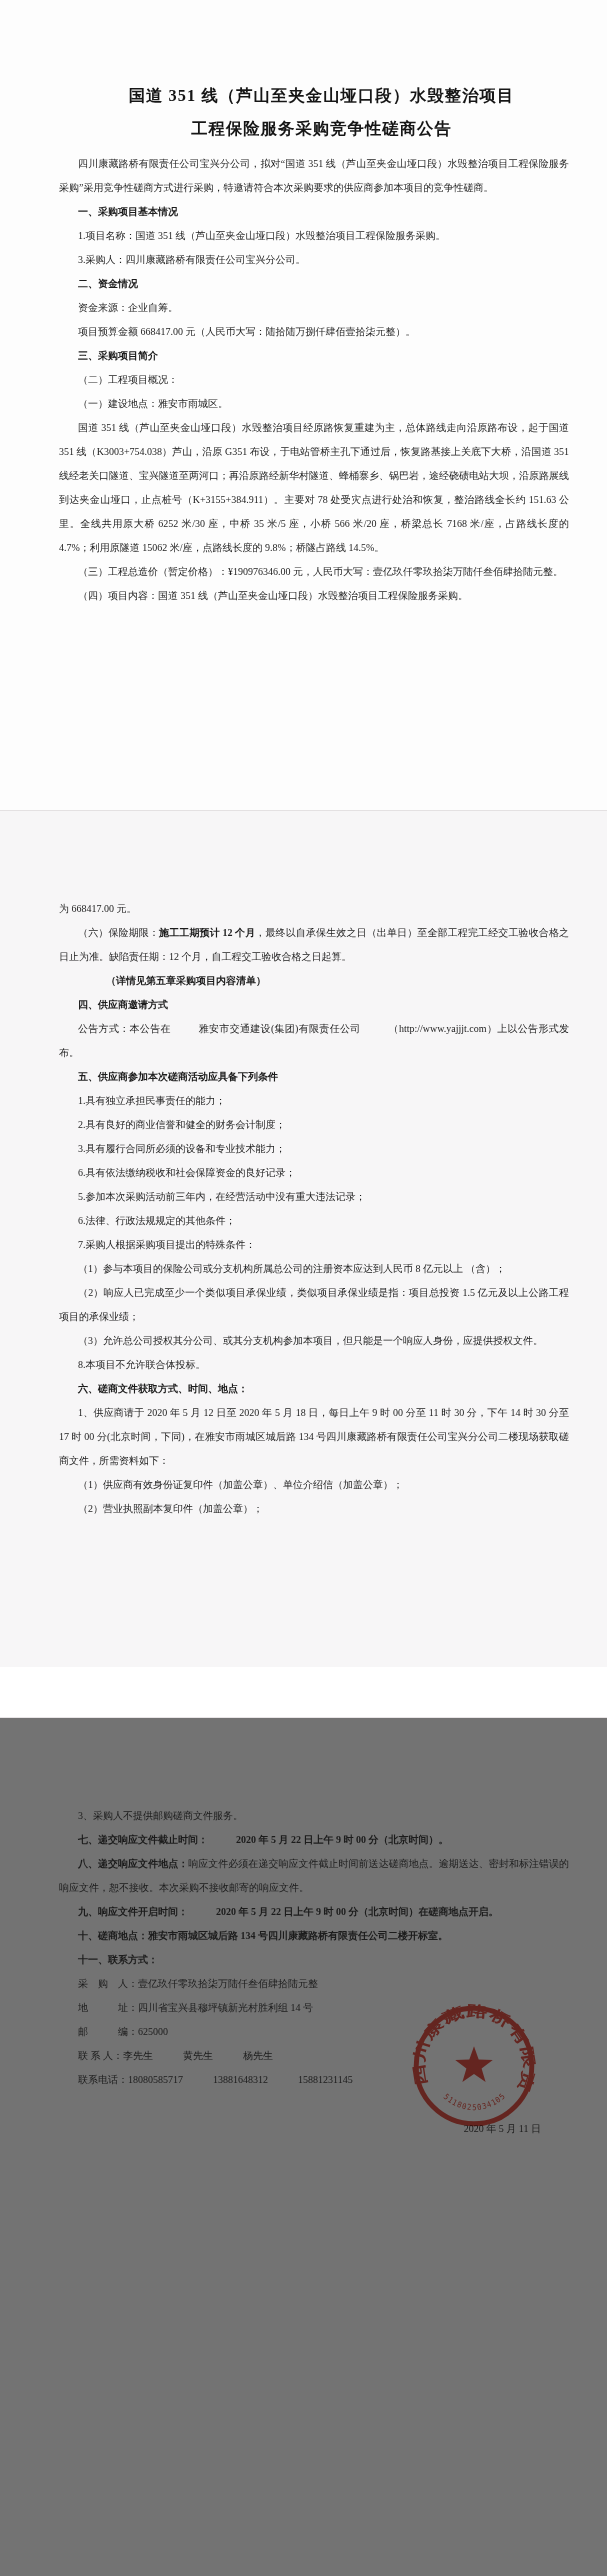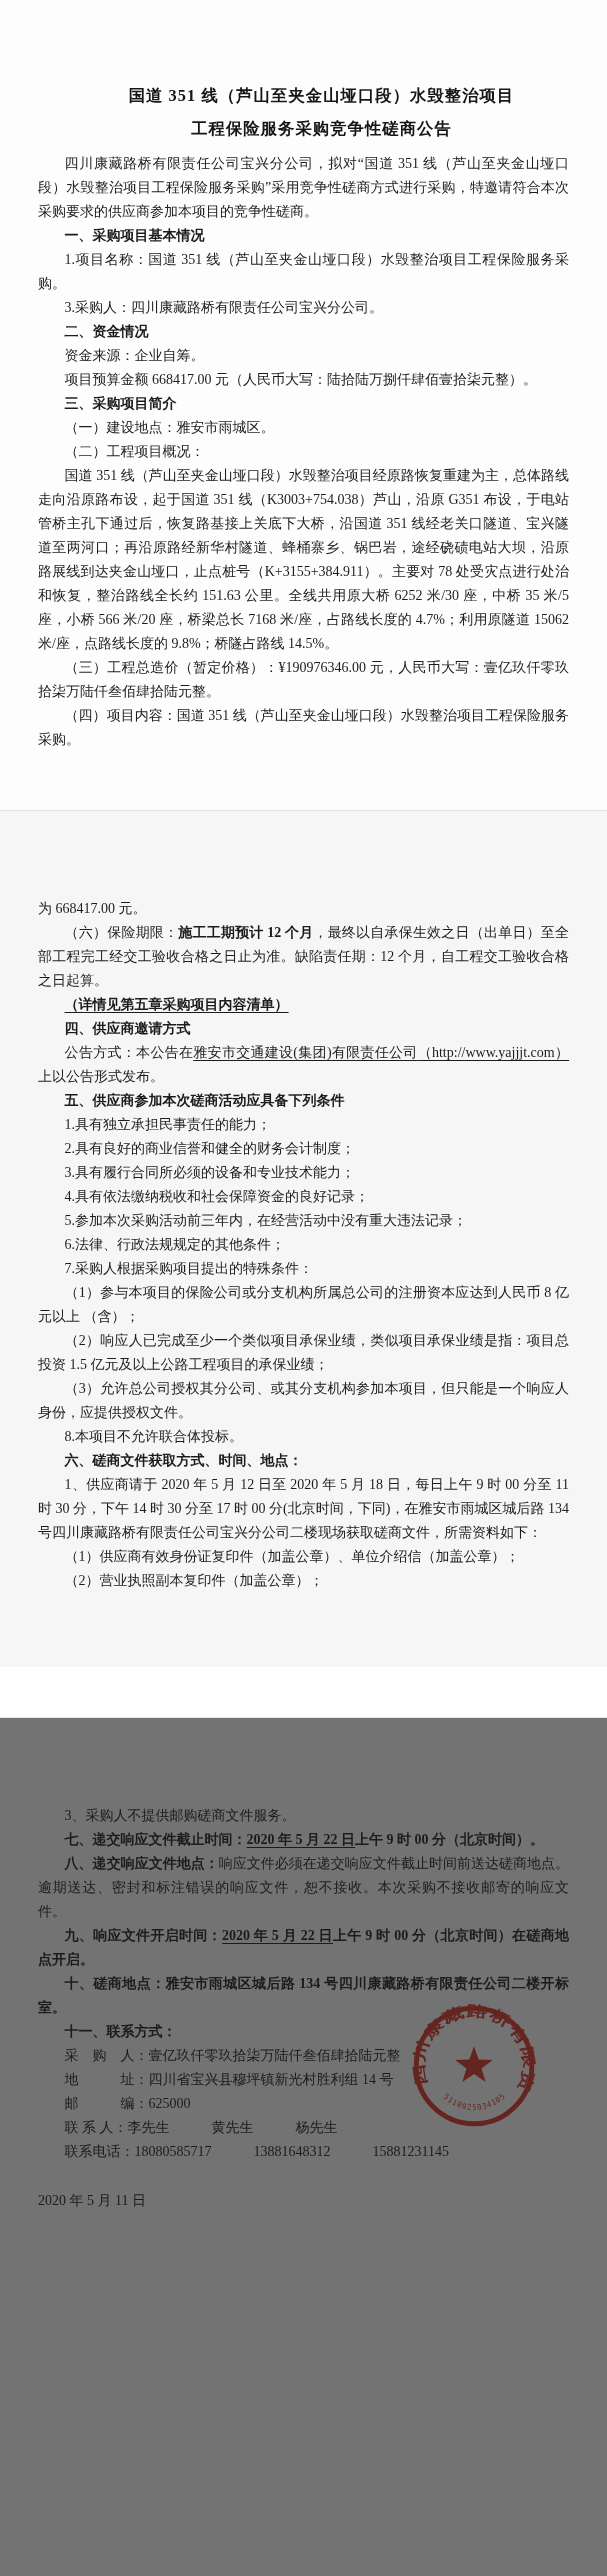--- a/index.html
+++ b/index.html
@@ -10,30 +10,30 @@
   }
   .page{position:absolute;left:0;width:607px;overflow:hidden;box-sizing:border-box;}
   .page1{top:0;height:860px;background:#fdfdfd;}
   .page2{top:810px;height:857px;background:#f7f6f7;border-top:0.8px solid #e4e1e2;}
   .page3{top:1717px;height:975px;background:#737373;border-top:0.8px solid #e8e4e6;}
   .title{
     padding-top:79px;text-align:center;font-weight:700;
     font-size:16.3px;line-height:33px;letter-spacing:1.1px;color:#161616;padding-left:36px;
   }
   .body{
-    margin-top:6.8px;padding:0 38px 0 38px;
-    font-size:14px;line-height:24px;text-align:justify;
+    margin-top:6.8px;padding:0 38px 0 59px;
+    font-size:10px;line-height:24px;text-align:justify;
   }
   .page2 .body{margin-top:0;padding-top:86px;}
   .page3 .body{margin-top:0;padding-top:86px;}
   .body p{margin:0;text-indent:1.9em;}
   .body p.noindent{text-indent:0;}
   .b{font-weight:700;}
-  .u{text-decoration:underline;text-underline-offset:3px;}
-  .date-line{text-align:left;padding-right:28px;margin-top:25px !important;text-indent:0 !important;}
+  .u{text-underline-offset:3px;margin-left:28px;}
+  .date-line{text-align:right;padding-right:28px;margin-top:25px !important;text-indent:0 !important;}
   .seal{
     position:absolute;left:401px;top:275px;width:146px;height:146px;
     opacity:.88;mix-blend-mode:multiply;pointer-events:none;
   }
 </style>
 </head>
 <body>
 
 <div class="doc">
 
@@ -44,40 +44,40 @@
     </div>
     <div class="body">
       <p>四川康藏路桥有限责任公司宝兴分公司，拟对“国道 351 线（芦山至夹金山垭口段）水毁整治项目工程保险服务采购”采用竞争性磋商方式进行采购，特邀请符合本次采购要求的供应商参加本项目的竞争性磋商。</p>
       <p class="b">一、采购项目基本情况</p>
       <p>1.项目名称：国道 351 线（芦山至夹金山垭口段）水毁整治项目工程保险服务采购。</p>
       <p>3.采购人：四川康藏路桥有限责任公司宝兴分公司。</p>
       <p class="b">二、资金情况</p>
       <p>资金来源：企业自筹。</p>
       <p>项目预算金额 668417.00 元（人民币大写：陆拾陆万捌仟肆佰壹拾柒元整）。</p>
       <p class="b">三、采购项目简介</p>
+      <p>（二）工程项目概况：</p>
       <p>（一）建设地点：雅安市雨城区。</p>
-      <p>（二）工程项目概况：</p>
       <p>国道 351 线（芦山至夹金山垭口段）水毁整治项目经原路恢复重建为主，总体路线走向沿原路布设，起于国道 351 线（K3003+754.038）芦山，沿原 G351 布设，于电站管桥主孔下通过后，恢复路基接上关底下大桥，沿国道 351 线经老关口隧道、宝兴隧道至两河口；再沿原路经新华村隧道、蜂桶寨乡、锅巴岩，途经硗碛电站大坝，沿原路展线到达夹金山垭口，止点桩号（K+3155+384.911）。主要对 78 处受灾点进行处治和恢复，整治路线全长约 151.63 公里。全线共用原大桥 6252 米/30 座，中桥 35 米/5 座，小桥 566 米/20 座，桥梁总长 7168 米/座，占路线长度的 4.7%；利用原隧道 15062 米/座，点路线长度的 9.8%；桥隧占路线 14.5%。</p>
       <p>（三）工程总造价（暂定价格）：¥190976346.00 元，人民币大写：壹亿玖仟零玖拾柒万陆仟叁佰肆拾陆元整。</p>
       <p>（四）项目内容：国道 351 线（芦山至夹金山垭口段）水毁整治项目工程保险服务采购。</p>
     </div>
   </section>
 
   <section class="page page2">
     <div class="body">
       <p class="noindent">为 668417.00 元。</p>
       <p><span>（六）保险期限：</span><span class="b">施工工期预计 12 个月</span><span>，最终以自承保生效之日（出单日）至全部工程完工经交工验收合格之日止为准。缺陷责任期：12 个月，自工程交工验收合格之日起算。</span></p>
       <p><span class="b u">（详情见第五章采购项目内容清单）</span></p>
       <p class="b">四、供应商邀请方式</p>
       <p><span>公告方式：本公告在</span><span class="u">雅安市交通建设(集团)有限责任公司</span><span class="u">（http://www.yajjjt.com）</span><span>上以公告形式发布。</span></p>
       <p class="b">五、供应商参加本次磋商活动应具备下列条件</p>
       <p>1.具有独立承担民事责任的能力；</p>
       <p>2.具有良好的商业信誉和健全的财务会计制度；</p>
       <p>3.具有履行合同所必须的设备和专业技术能力；</p>
-      <p>4.具有依法缴纳税收和社会保障资金的良好记录；</p>
+      <p>6.具有依法缴纳税收和社会保障资金的良好记录；</p>
       <p>5.参加本次采购活动前三年内，在经营活动中没有重大违法记录；</p>
       <p>6.法律、行政法规规定的其他条件；</p>
       <p>7.采购人根据采购项目提出的特殊条件：</p>
       <p>（1）参与本项目的保险公司或分支机构所属总公司的注册资本应达到人民币 8 亿元以上 （含）；</p>
       <p>（2）响应人已完成至少一个类似项目承保业绩，类似项目承保业绩是指：项目总投资 1.5 亿元及以上公路工程项目的承保业绩；</p>
       <p>（3）允许总公司授权其分公司、或其分支机构参加本项目，但只能是一个响应人身份，应提供授权文件。</p>
       <p>8.本项目不允许联合体投标。</p>
       <p class="b">六、磋商文件获取方式、时间、地点：</p>
       <p>1、供应商请于 2020 年 5 月 12 日至 2020 年 5 月 18 日，每日上午 9 时 00 分至 11 时 30 分，下午 14 时 30 分至 17 时 00 分(北京时间，下同)，在雅安市雨城区城后路 134 号四川康藏路桥有限责任公司宝兴分公司二楼现场获取磋商文件，所需资料如下：</p>
       <p>（1）供应商有效身份证复印件（加盖公章）、单位介绍信（加盖公章）；</p>

